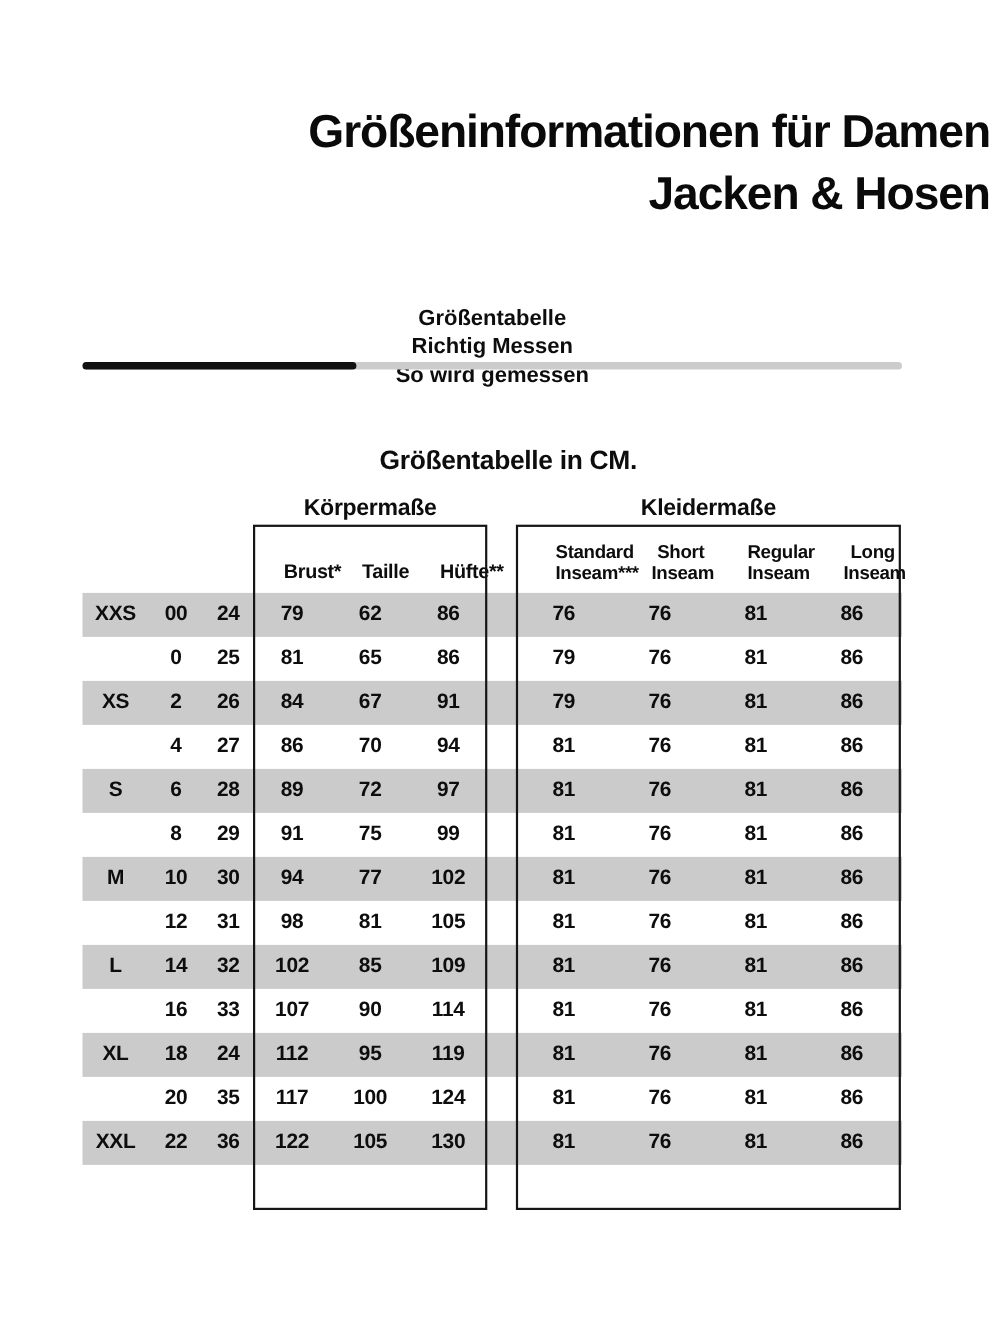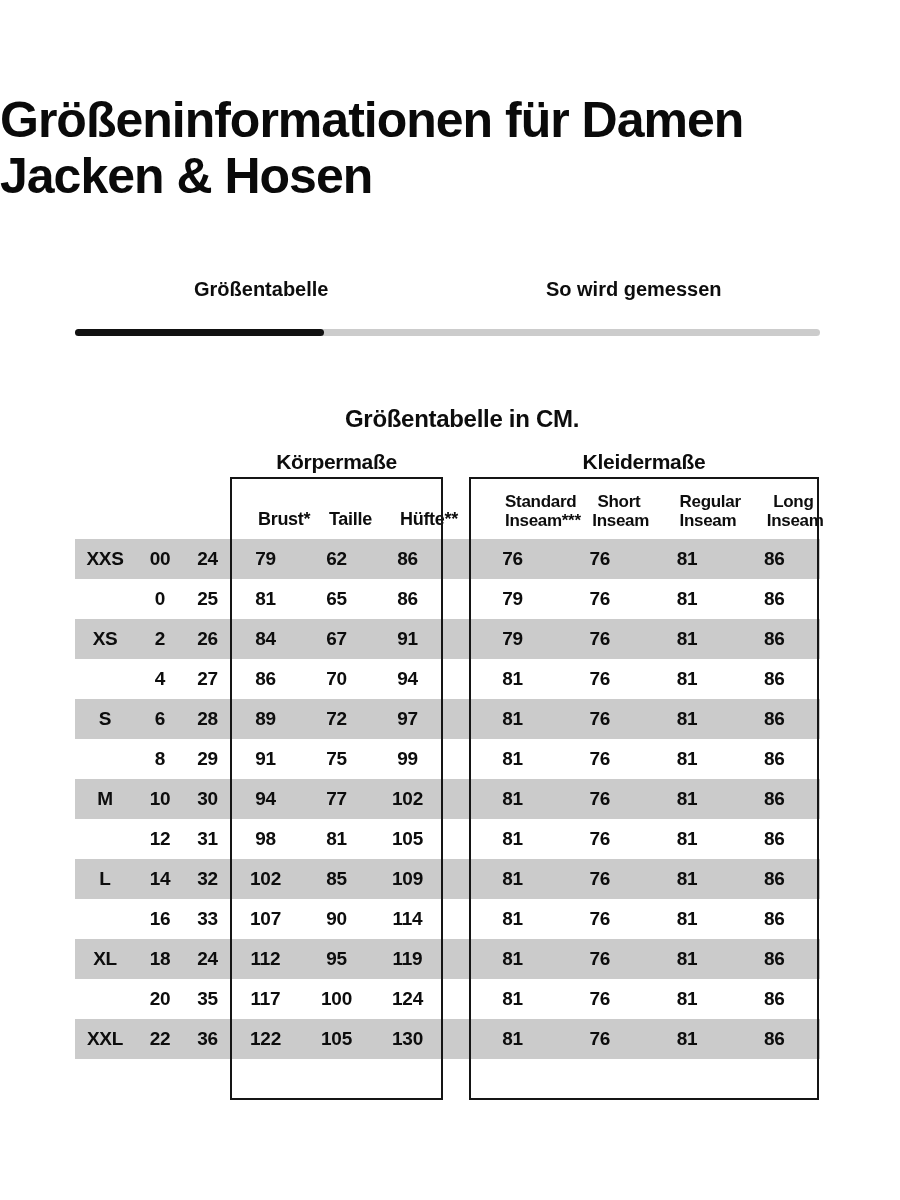--- a/index.html
+++ b/index.html
@@ -12,29 +12,30 @@
     position:relative;
     width:900px; height:1200px;
     background:#fff;
     overflow:hidden;
     margin:0 auto;
   }
 
   
   .title {
     position:absolute; top:92px; left:0; width:100%;
-    text-align:left;
-    font-size:50px; font-weight:bold; letter-spacing:-1px;
+    text-align:right;
+    font-size:42px; font-weight:bold; letter-spacing:-1px;
     line-height:56px; color:#0a0a0a;
   }
 
   
   .tabs {
     position:absolute; top:276px; left:75px; width:745px;
     display:flex;
+    flex-direction:column;
   }
   .tab {
     flex:1 1 0; text-align:center;
     font-size:20px; font-weight:bold; color:#0d0d0d;
     cursor:pointer; line-height:26px;
   }
   .tabbar {
     position:absolute; top:329px; left:75px; width:745px; height:7px;
     background:var(--bar-inactive,#cccccc); border-radius:4px;
   }
@@ -101,20 +102,21 @@
 
 <div class="page">
 
   <div class="title">
     <div>Größeninformationen für Damen</div>
     <div>Jacken &amp; Hosen</div>
   </div>
 
   <div class="tabs">
     <div class="tab">Größentabelle</div>
+    <div class="tab">Richtig Messen</div>
     <div class="tab">So wird gemessen</div>
   </div>
   <div class="tabbar">
     <div class="tabbar-active"></div>
   </div>
 
   <div class="caption">Größentabelle in CM.</div>
 
   <div class="table-area">
 

